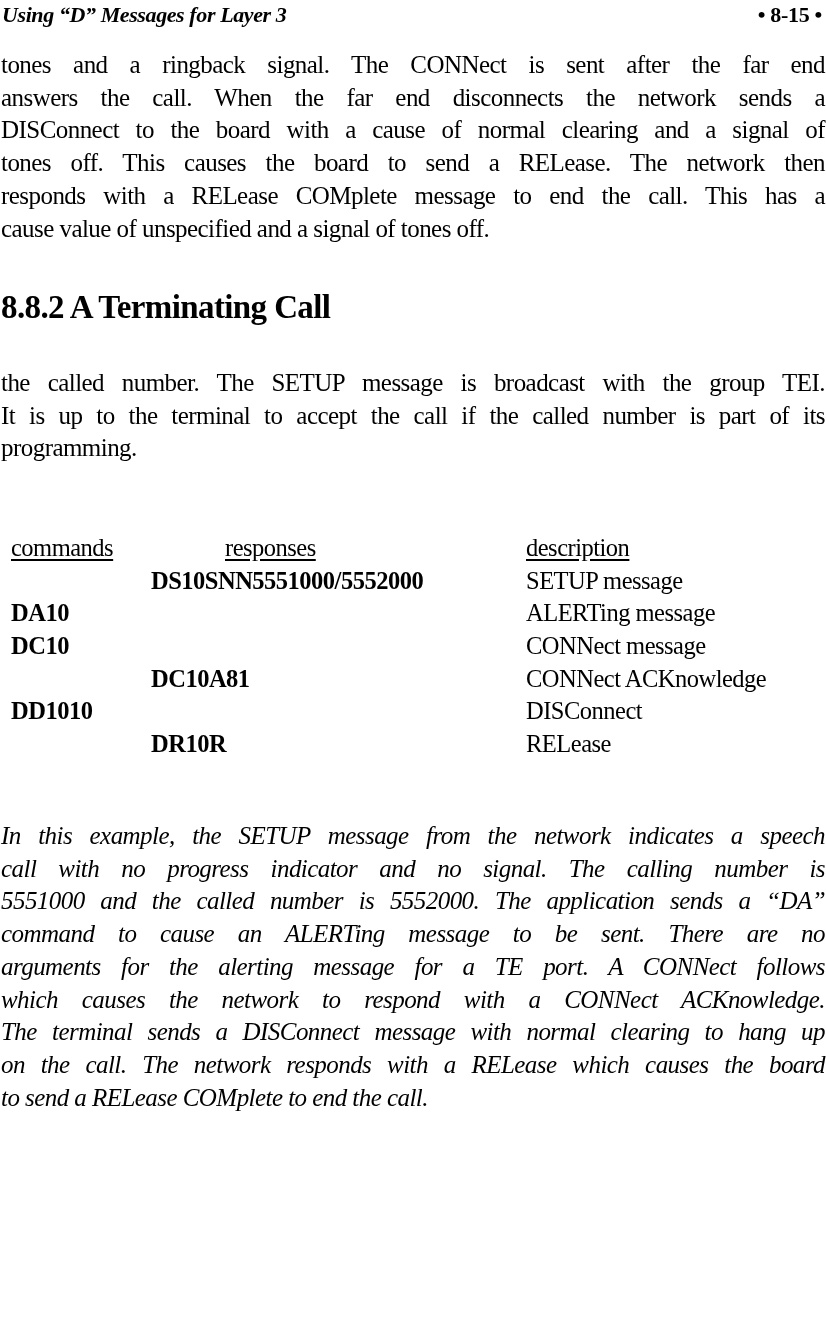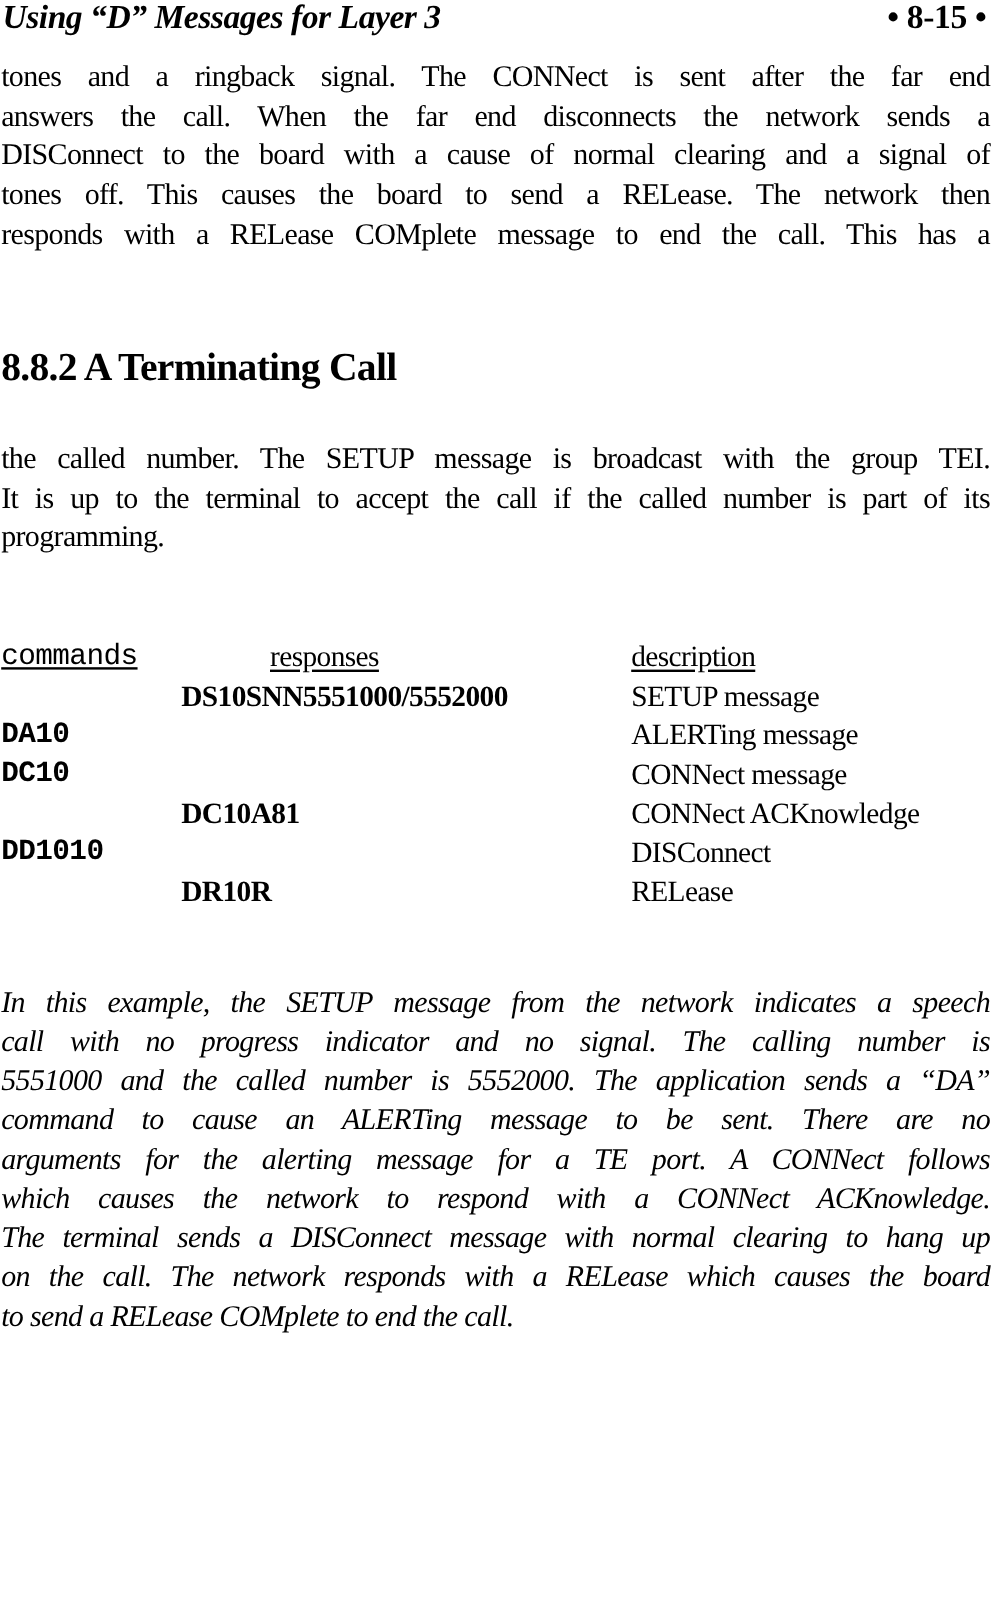--- a/index.html
+++ b/index.html
@@ -16,21 +16,21 @@
       font-family: "Liberation Serif", "DejaVu Serif", serif;
     }
     .header {
       position: absolute;
       left: 0;
       top: 0;
       width: 826px;
       height: 30px;
       font-family: "Liberation Serif", serif;
       font-weight: bold;
-      font-size: 28px;
+      font-size: 22px;
       line-height: 30px;
     }
     .header-left {
       position: absolute;
       left: 2px;
       top: 0;
       font-style: italic;
       letter-spacing: -0.4px;
     }
     .header-right {
@@ -84,21 +84,21 @@
     }
     .trow {
       position: relative;
       height: 32.7px;
     }
     .tcell {
       position: absolute;
       top: 0;
       white-space: nowrap;
     }
-    .col-cmd { left: 1px; font-weight: bold; font-family: Liberation Mono, monospace; }
+    .col-cmd { left: 11px; font-weight: bold; }
     .col-resp { left: 151px; font-weight: bold; }
     .col-desc { left: 526px; }
     .thead .tcell { font-weight: normal; text-decoration: underline; text-underline-offset: 3px; }
     .thead .col-resp { left: 225px; }
     #p3 { top: 820px; font-style: italic; }
     .footer {
       position: absolute;
       left: 0;
       top: 1362px;
       width: 740px;
@@ -118,20 +118,21 @@
   <span class="header-left">Using “D” Messages for Layer 3</span>
   <span class="header-right">• 8-15 •</span>
 </div>
 
 <div class="para" id="p1">
   <span class="line">tones and a ringback signal.  The CONNect is sent after the far end</span>
   <span class="line">answers the call.  When the far end disconnects the network sends a</span>
   <span class="line">DISConnect to the board with a cause of normal clearing and a signal of</span>
   <span class="line">tones off.  This causes the board to send a RELease.  The network then</span>
   <span class="line">responds with a RELease COMplete message to end the call.  This has a</span>
+  <span class="line last">cause value of unspecified and a signal of tones off.</span>
 </div>
 
 <h2 class="section-heading">8.8.2 A Terminating Call</h2>
 
 <div class="para" id="p2">
   <span class="line">the called number.  The SETUP message is broadcast with the group TEI.</span>
   <span class="line">It is up to the terminal to accept the call if the called number is part of its</span>
   <span class="line last">programming.</span>
 </div>
 

